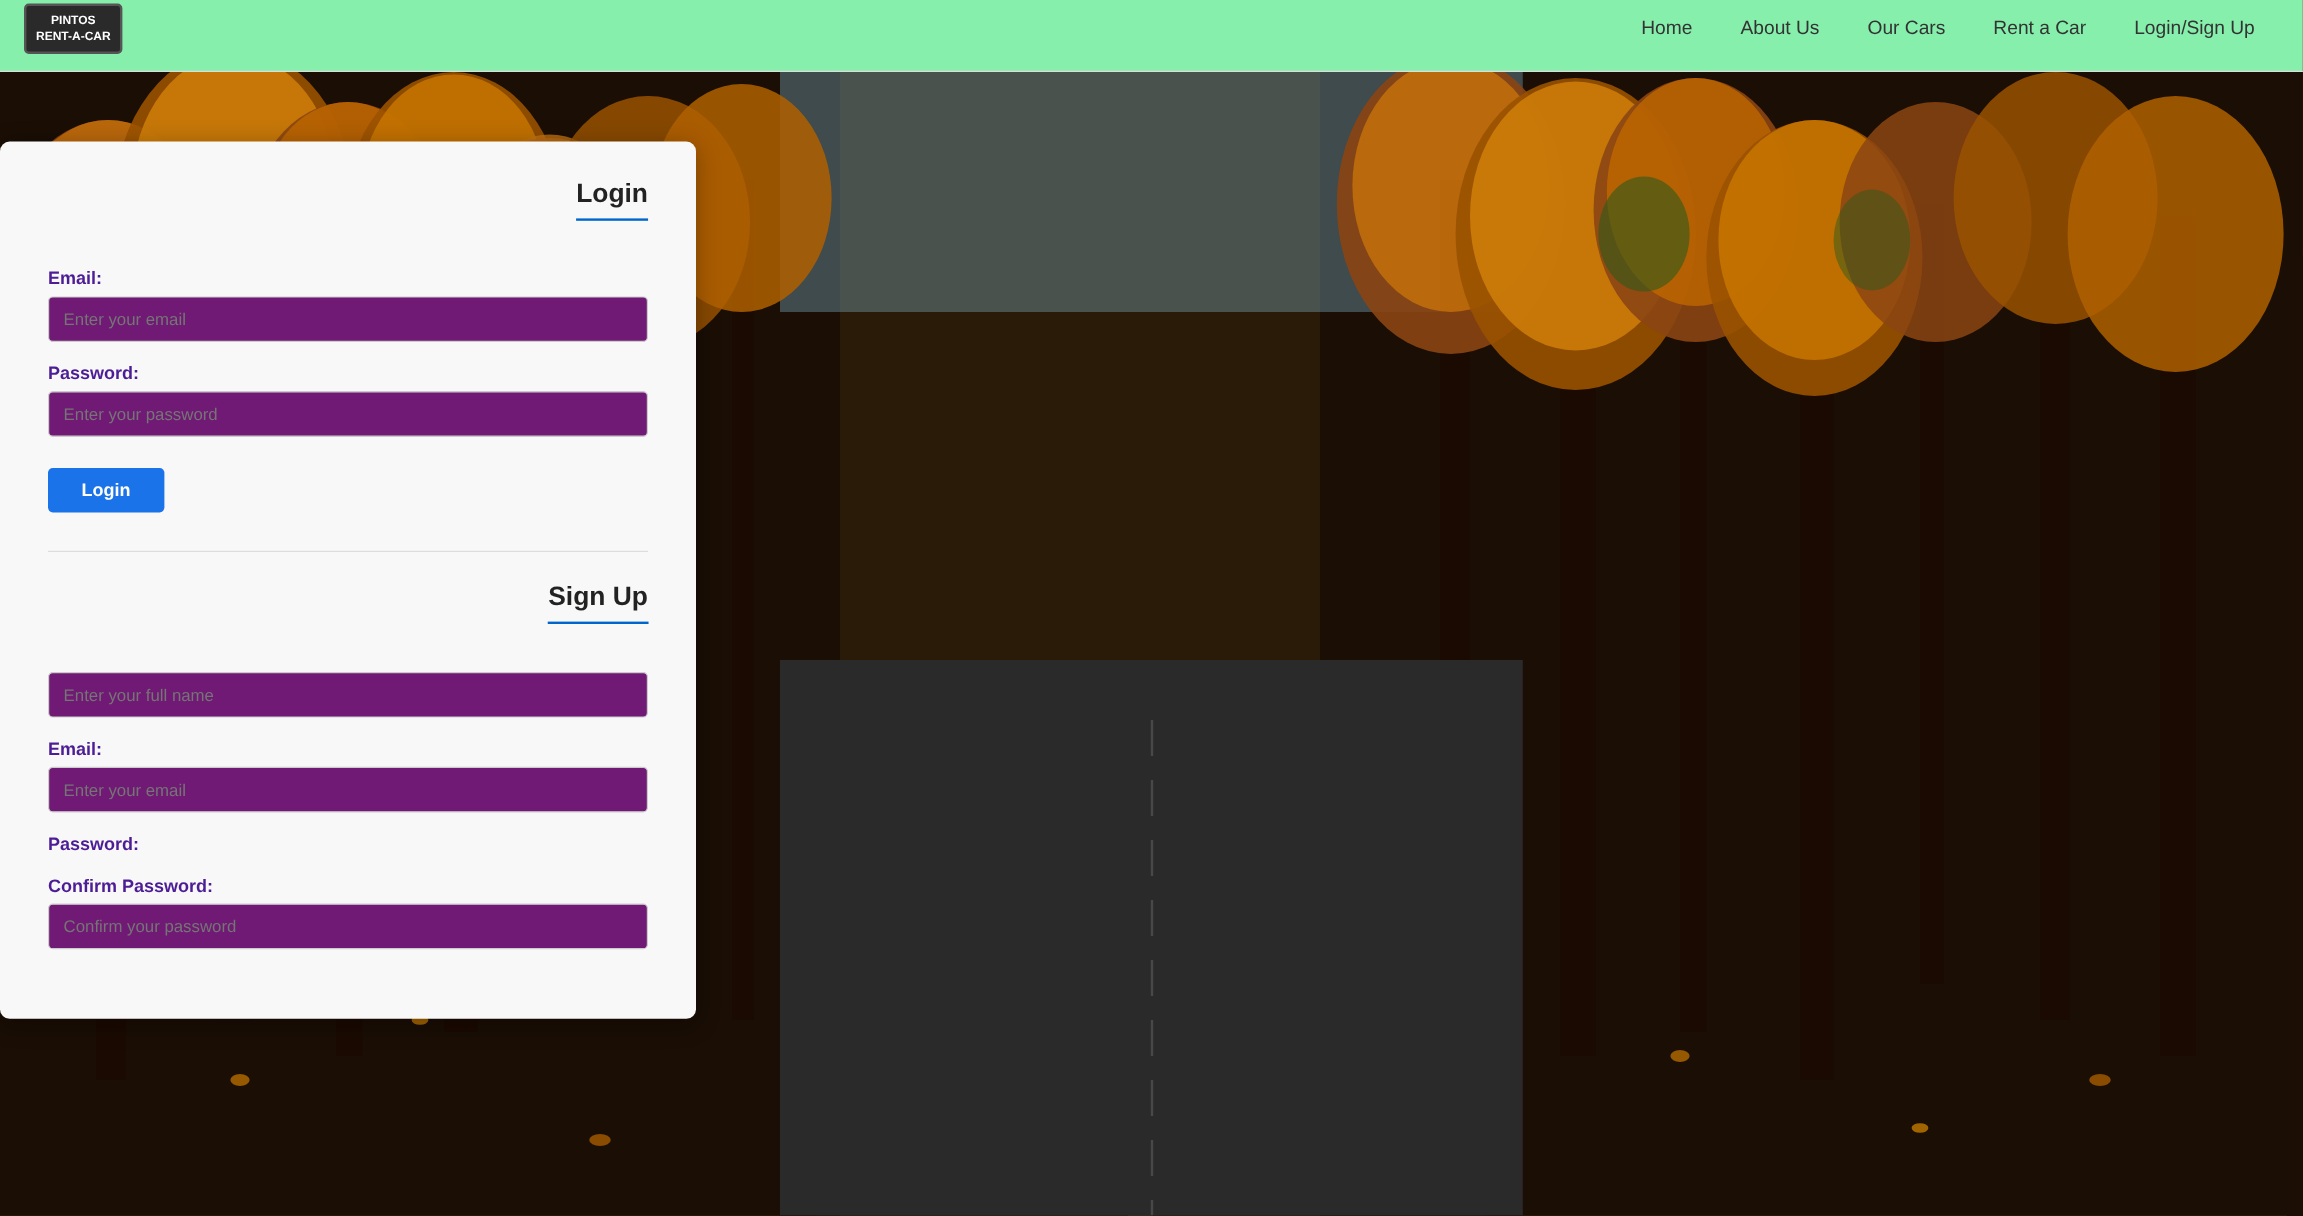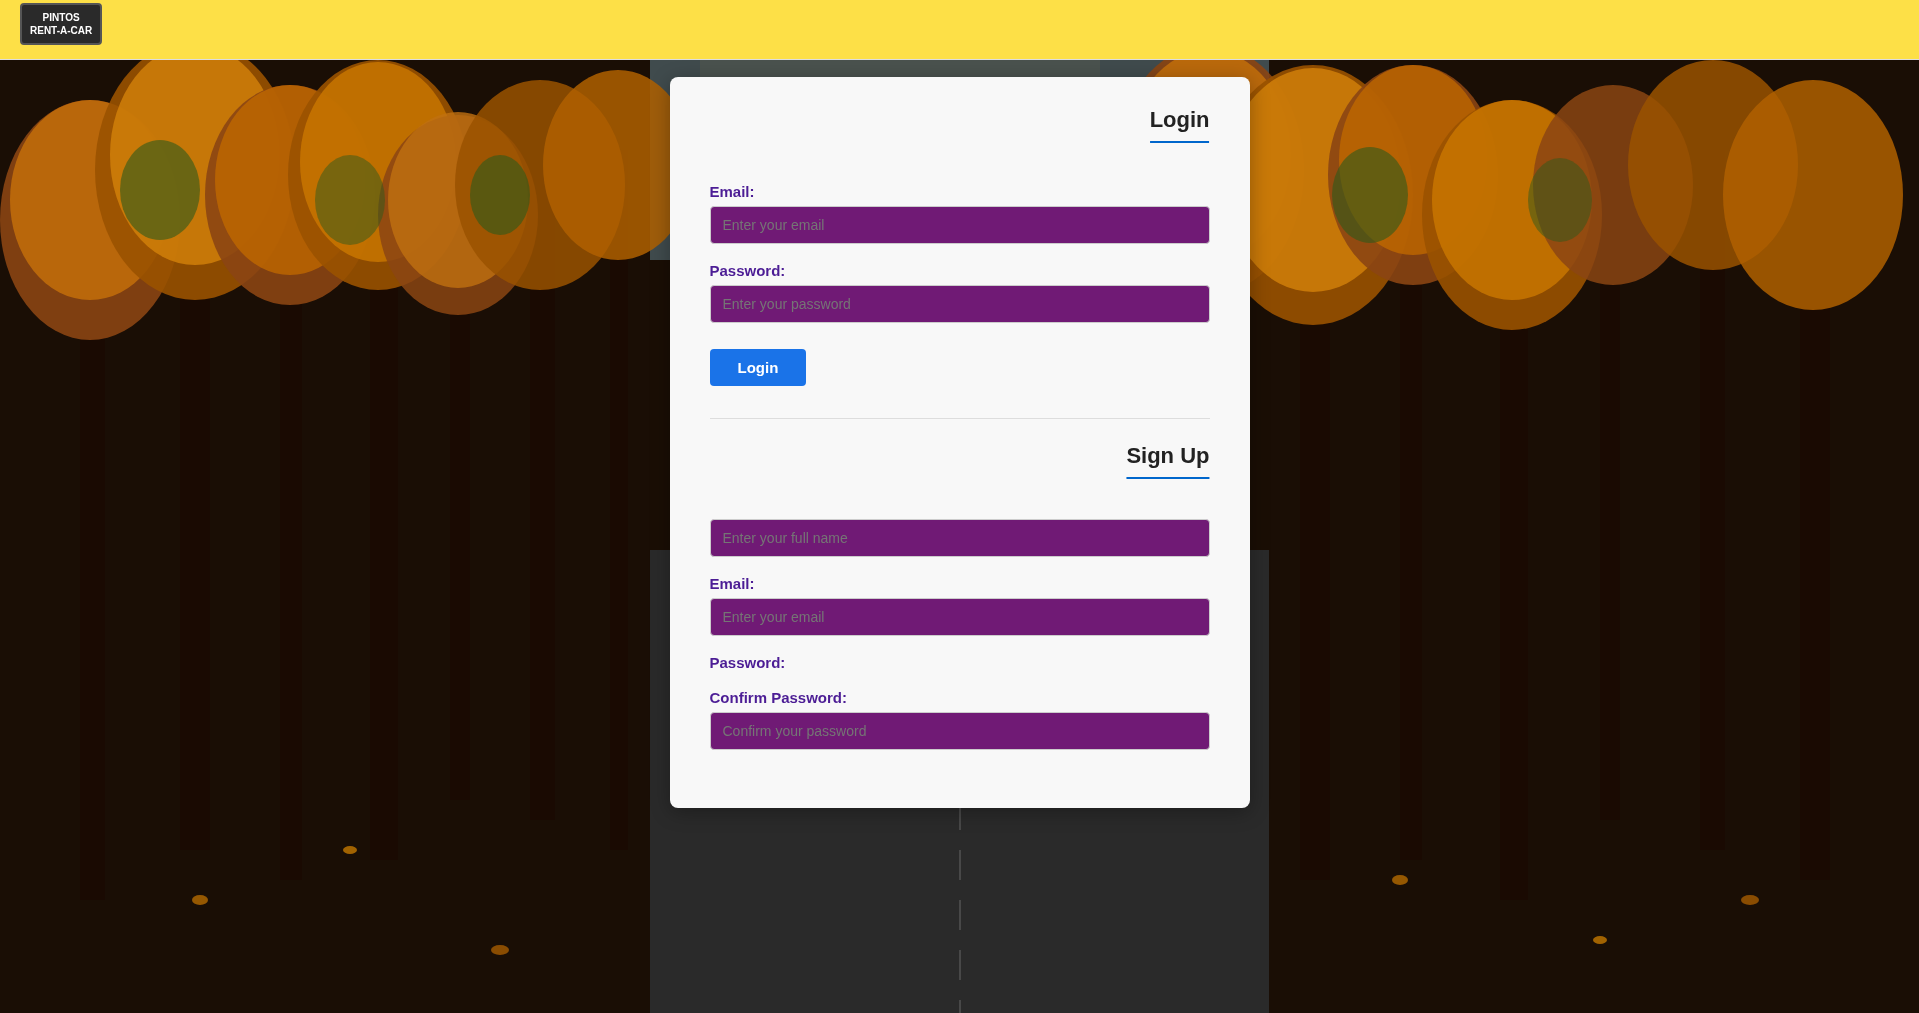--- a/index.html
+++ b/index.html
@@ -33,21 +33,21 @@
       height: 100%;
     }
 
     
     .navbar {
       position: fixed;
       top: 0;
       left: 0;
       width: 100%;
       height: 60px;
-      background-color: #fde047;
+      background-color: #86efac;
       display: flex;
       align-items: center;
       justify-content: space-between;
       padding: 0 40px 12px 20px;
       z-index: 100;
       border-bottom: 1px solid #ddd;
     }
 
     .logo {
       display: flex;
@@ -76,23 +76,23 @@
       text-decoration: none;
       color: #333;
       font-size: 16px;
       font-weight: 400;
     }
 
     
     .main-content {
       position: relative;
       z-index: 10;
-      margin-top: 47px;
+      margin-top: 88px;
       display: flex;
-      justify-content: center;
+      justify-content: flex-start;
       align-items: flex-start;
       padding: 30px 0 60px 0;
     }
 
     
     .form-card {
       background-color: #f8f8f8;
       border-radius: 8px;
       padding: 30px 40px 40px 40px;
       width: 580px;
@@ -241,20 +241,37 @@
   </svg>
 </div>
 
 <nav class="navbar">
   <div class="logo">
     <div class="logo-box">
       <span>PINTOS</span><br>
       <span>RENT-A-CAR</span>
     </div>
   </div>
+  <ul class="nav-links">
+    <li>
+      <a href="#">Home</a>
+    </li>
+    <li>
+      <a href="#">About Us</a>
+    </li>
+    <li>
+      <a href="#">Our Cars</a>
+    </li>
+    <li>
+      <a href="#">Rent a Car</a>
+    </li>
+    <li>
+      <a href="#">Login/Sign Up</a>
+    </li>
+  </ul>
 </nav>
 
 <div class="main-content">
   <div class="form-card">
 
     
     <div class="section-title-wrapper">
       <span class="section-title">Login</span>
     </div>
 

